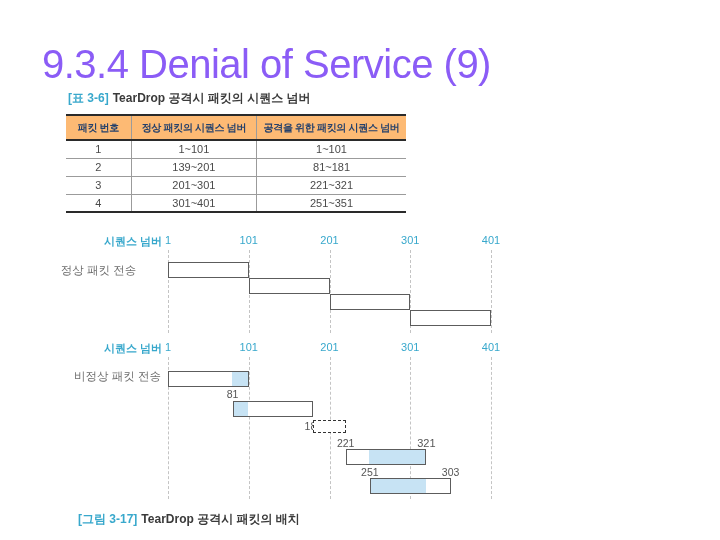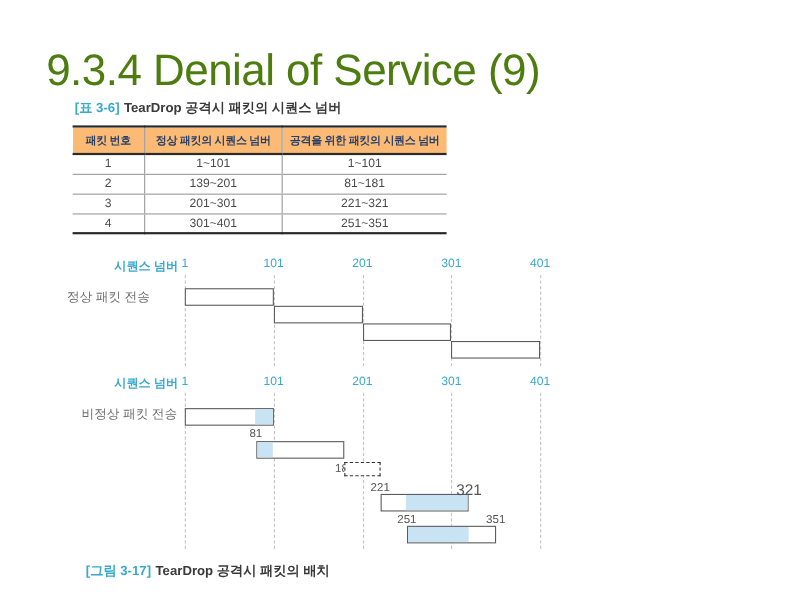--- a/index.html
+++ b/index.html
@@ -4,21 +4,21 @@
 <style>
   * { margin:0; padding:0; box-sizing:border-box; }
   html,body { width:720px; height:540px; }
   body {
     position:relative; background:#ffffff; overflow:hidden;
     font-family:"Liberation Sans", sans-serif;
   }
   .title {
     position:absolute; left:42px; top:42px;
     font-size:40px; font-weight:500; letter-spacing:-0.5px;
-    color:#4d7c0f; white-space:nowrap;
+    color:#8b5cf6; white-space:nowrap;
   }
   .caption { position:absolute; font-size:12px; font-weight:bold; color:#3a3a3a; white-space:nowrap; }
   .caption .tag { color:#38a8cc; margin-right:4px; }
   .table-caption { left:68px; top:90px; }
   .figure-caption { left:66px; top:511px;padding-left:12px; }
   table.seq {
     position:absolute; left:66px; top:114px; width:340px;
     border-collapse:collapse; table-layout:fixed;
     border-top:2px solid #2a2a2a; border-bottom:2px solid #2a2a2a;
   }
@@ -114,24 +114,24 @@
     </div>
     <div class="abs" style="left: 232.6px; top: 401px; width: 80.75px; height: 16px; border: 1.5px solid rgb(92, 92, 92); background: rgb(255, 255, 255); overflow: hidden;">
       <div class="abs" style="left: -1.5px; top: 0px; width: 16.15px; height: 100%; background: rgb(199, 227, 244);"></div>
     </div>
     <div class="abs" style="left: 232.6px; top: 388px; transform: translateX(-50%); font-size: 10.5px; color: rgb(85, 85, 85);">81</div>
     <div class="abs" style="left: 313.35px; top: 388px; transform: translateX(-50%); font-size: 10.5px; color: rgb(85, 85, 85); margin-top: 32px;">181</div>
     <div class="abs" style="left: 345.65px; top: 449px; width: 80.75px; height: 16px; border: 1.5px solid rgb(92, 92, 92); background: rgb(255, 255, 255); overflow: hidden;">
       <div class="abs" style="left: 22.725px; top: 0px; width: 56.525px; height: 100%; background: rgb(199, 227, 244);"></div>
     </div>
     <div class="abs" style="left: 345.65px; top: 437px; transform: translateX(-50%); font-size: 10.5px; color: rgb(85, 85, 85);">221</div>
-    <div class="abs" style="left: 426.4px; top: 437px; transform: translateX(-50%); font-size: 14px; color: rgb(85, 85, 85);">321</div>
+    <div class="abs" style="left: 426.4px; top: 437px; transform: translateX(-50%); font-size: 11px; color: rgb(85, 85, 85);">321</div>
     <div class="abs" style="left: 369.875px; top: 478px; width: 80.75px; height: 16px; border: 1.5px solid rgb(92, 92, 92); background: rgb(255, 255, 255); overflow: hidden;">
       <div class="abs" style="left: -1.5px; top: 0px; width: 56.525px; height: 100%; background: rgb(199, 227, 244);"></div>
     </div>
     <div class="abs" style="left: 369.875px; top: 466px; transform: translateX(-50%); font-size: 10.5px; color: rgb(85, 85, 85);">251</div>
-    <div class="abs" style="left: 450.625px; top: 466px; transform: translateX(-50%); font-size: 10.5px; color: rgb(85, 85, 85);">351</div>
+    <div class="abs" style="left: 450.625px; top: 466px; transform: translateX(-50%); font-size: 10.5px; color: rgb(85, 85, 85);">303</div>
     <div class="abs" style="left: 313.35px; top: 420px; width: 32.3px; height: 13px; border: 1.5px dashed rgb(51, 51, 51); background: rgb(255, 255, 255);"></div>
   </div>
 
 <div class="caption figure-caption">
   <span class="tag">[그림 3-17]</span><span>TearDrop 공격시 패킷의 배치</span>
 </div>
 
 </body></html>

